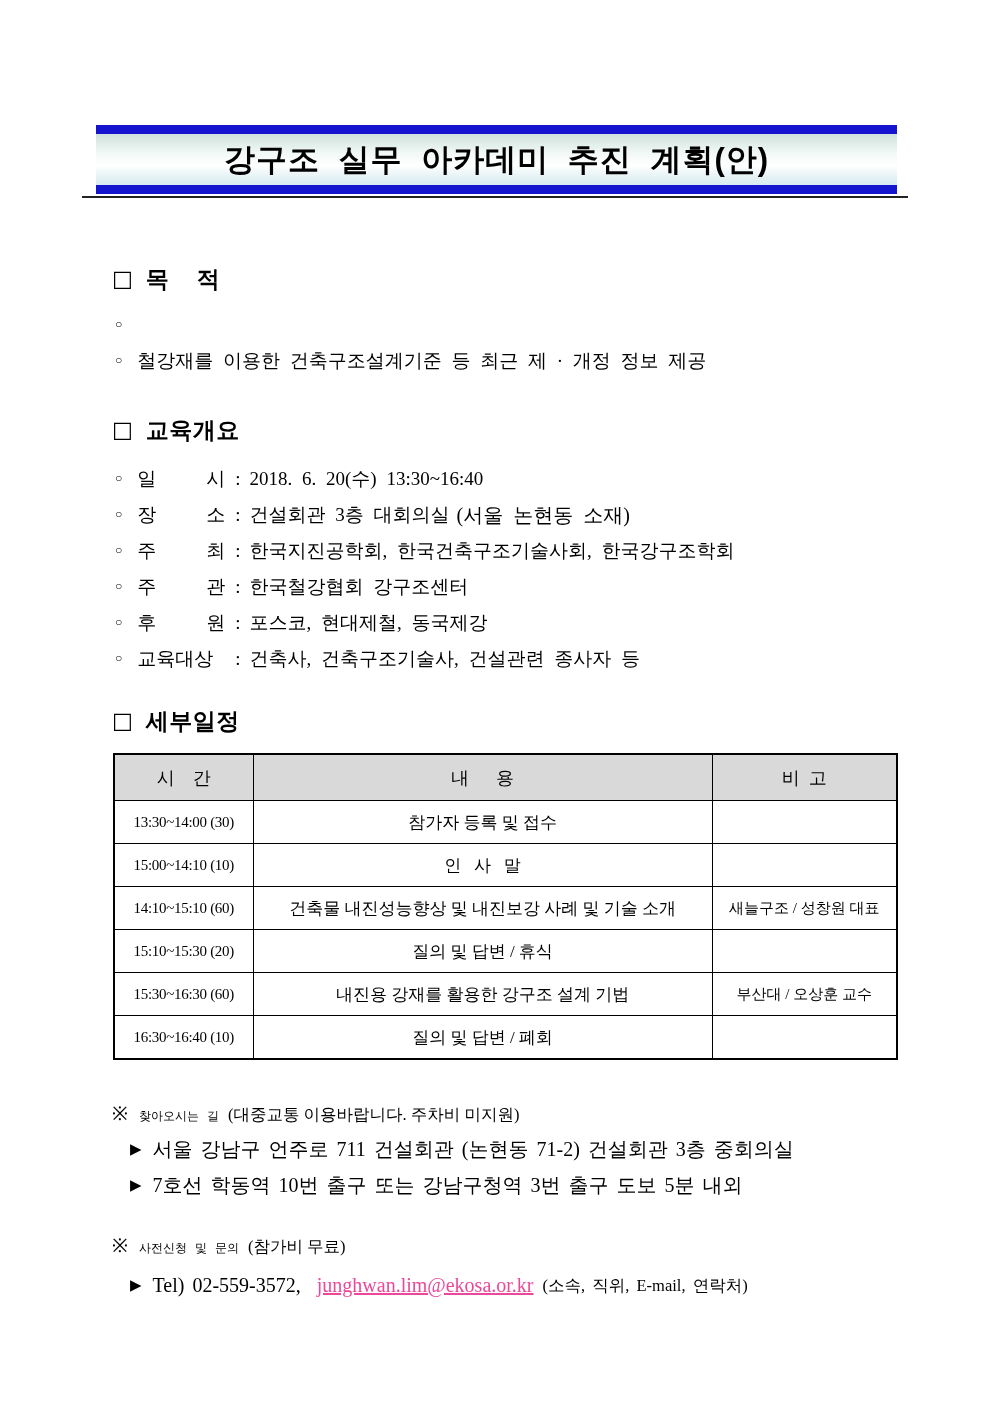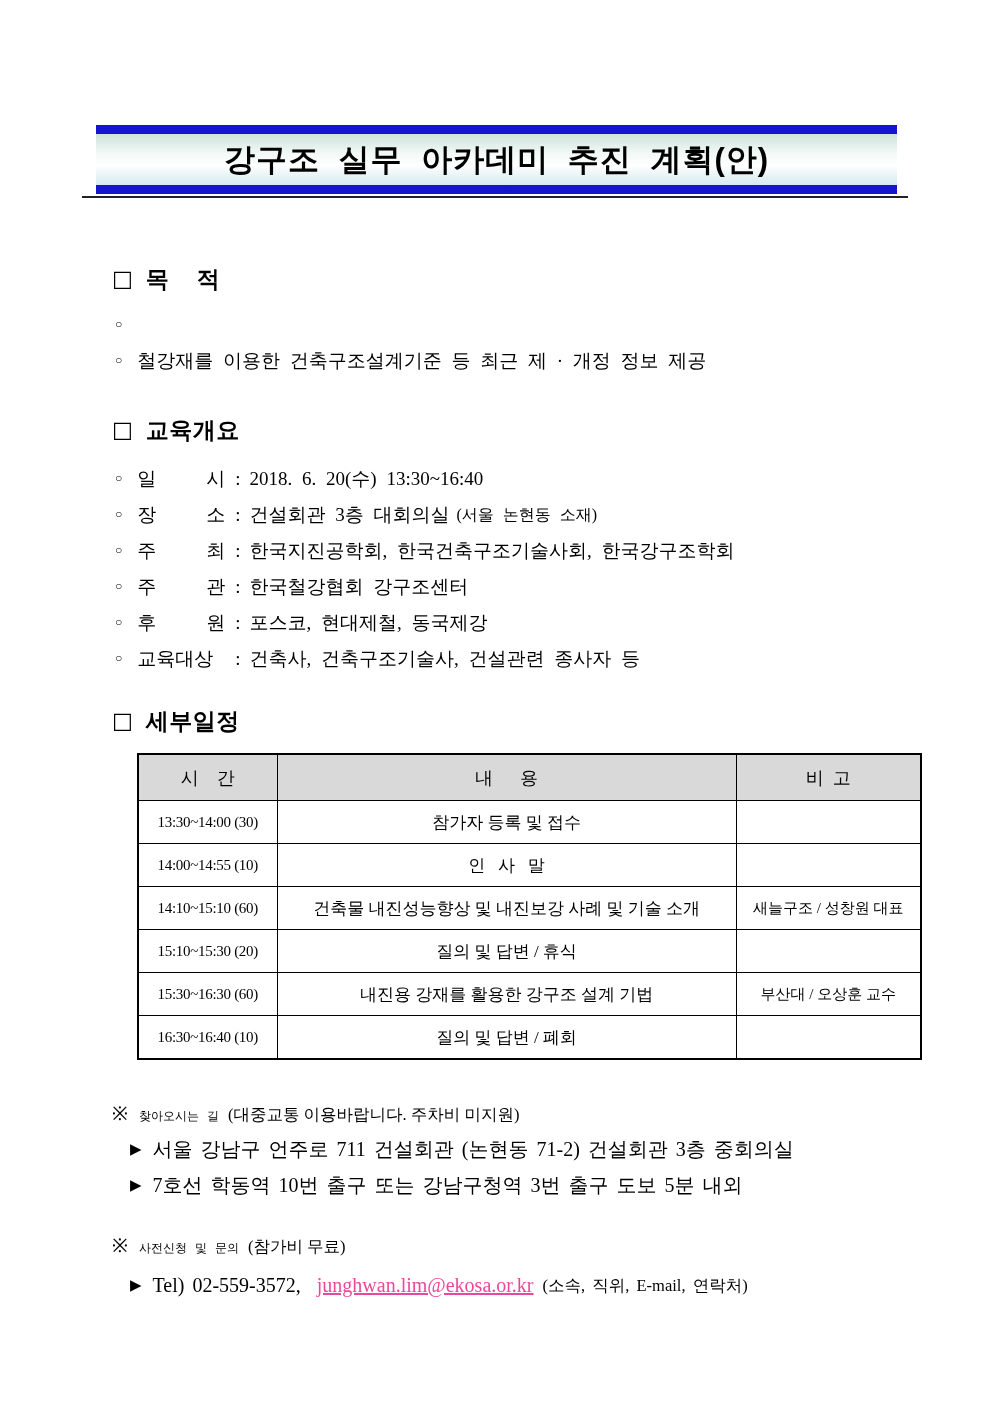--- a/index.html
+++ b/index.html
@@ -41,28 +41,27 @@
 
   
   .blist { position:absolute; left:115px; }
   .bitem { height:36px; display:flex; align-items:center; font-size:19px; word-spacing:5px; }
   .bullet { font-size:12px; margin-right:15px; transform:translateY(-1px); }
   .lbl {
     display:inline-block; width:88px;
     text-align:justify; text-align-last:justify;
   }
   .colon { margin-left:10px; margin-right:9px; }
-  .val-sub { font-size:16px; margin-left:7px; }
+  .val-sub { font-size:20px; margin-left:7px; }
 
   
   table.sched {
     position:absolute; left:113px; top:753px; width:783px;
     border-collapse:collapse; table-layout:fixed;
     border:2px solid #000;
-    margin-left:24px;
   }
   table.sched th, table.sched td {
     border:1px solid #000; padding:0; vertical-align:middle; text-align:center;
     overflow:hidden;
   }
   table.sched th {
     height:45px; background:#d9d9d9; font-weight:normal; font-size:18px; white-space:pre;
   }
   table.sched td { height:42px; }
   td.time-cell { font-size:15px; letter-spacing:-0.3px; }
@@ -170,21 +169,21 @@
         <th>비  고</th>
       </tr>
     </thead>
     <tbody>
       <tr>
         <td class="time-cell">13:30~14:00 (30)</td>
         <td class="content-cell">참가자 등록 및 접수</td>
         <td class="remark-cell"></td>
       </tr>
       <tr>
-        <td class="time-cell">14:00~14:55 (10)</td>
+        <td class="time-cell">15:00~14:10 (10)</td>
         <td class="content-cell">인   사   말</td>
         <td class="remark-cell"></td>
       </tr>
       <tr>
         <td class="time-cell">14:10~15:10 (60)</td>
         <td class="content-cell">건축물 내진성능향상 및 내진보강 사례 및 기술 소개</td>
         <td class="remark-cell">새늘구조 / 성창원 대표</td>
       </tr>
       <tr>
         <td class="time-cell">15:10~15:30 (20)</td>

